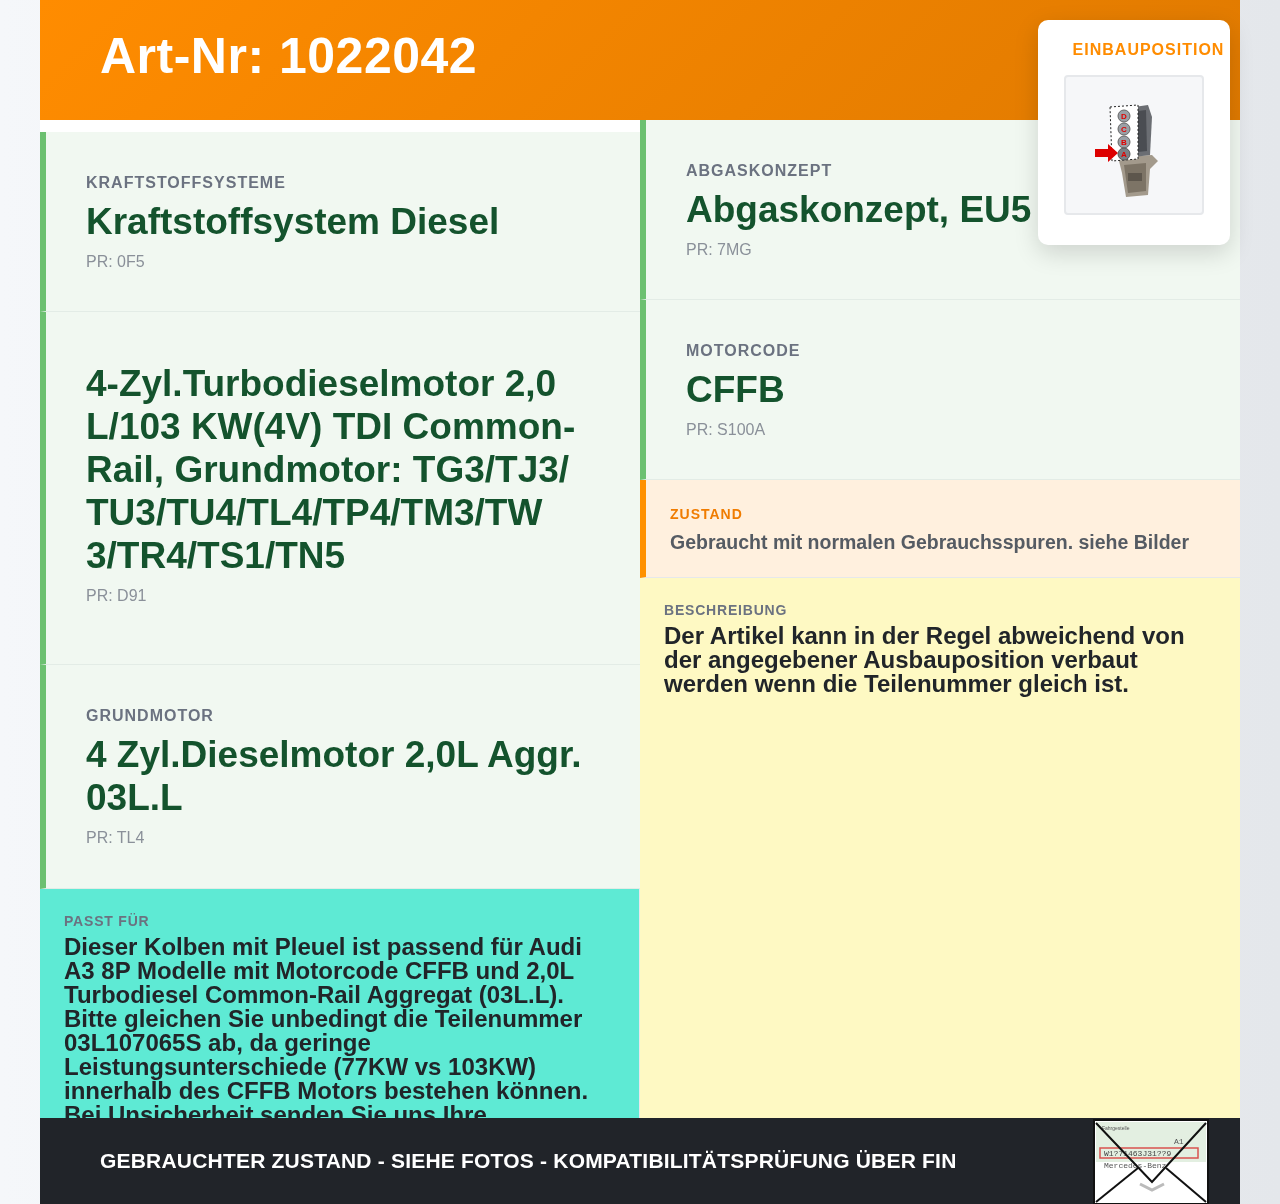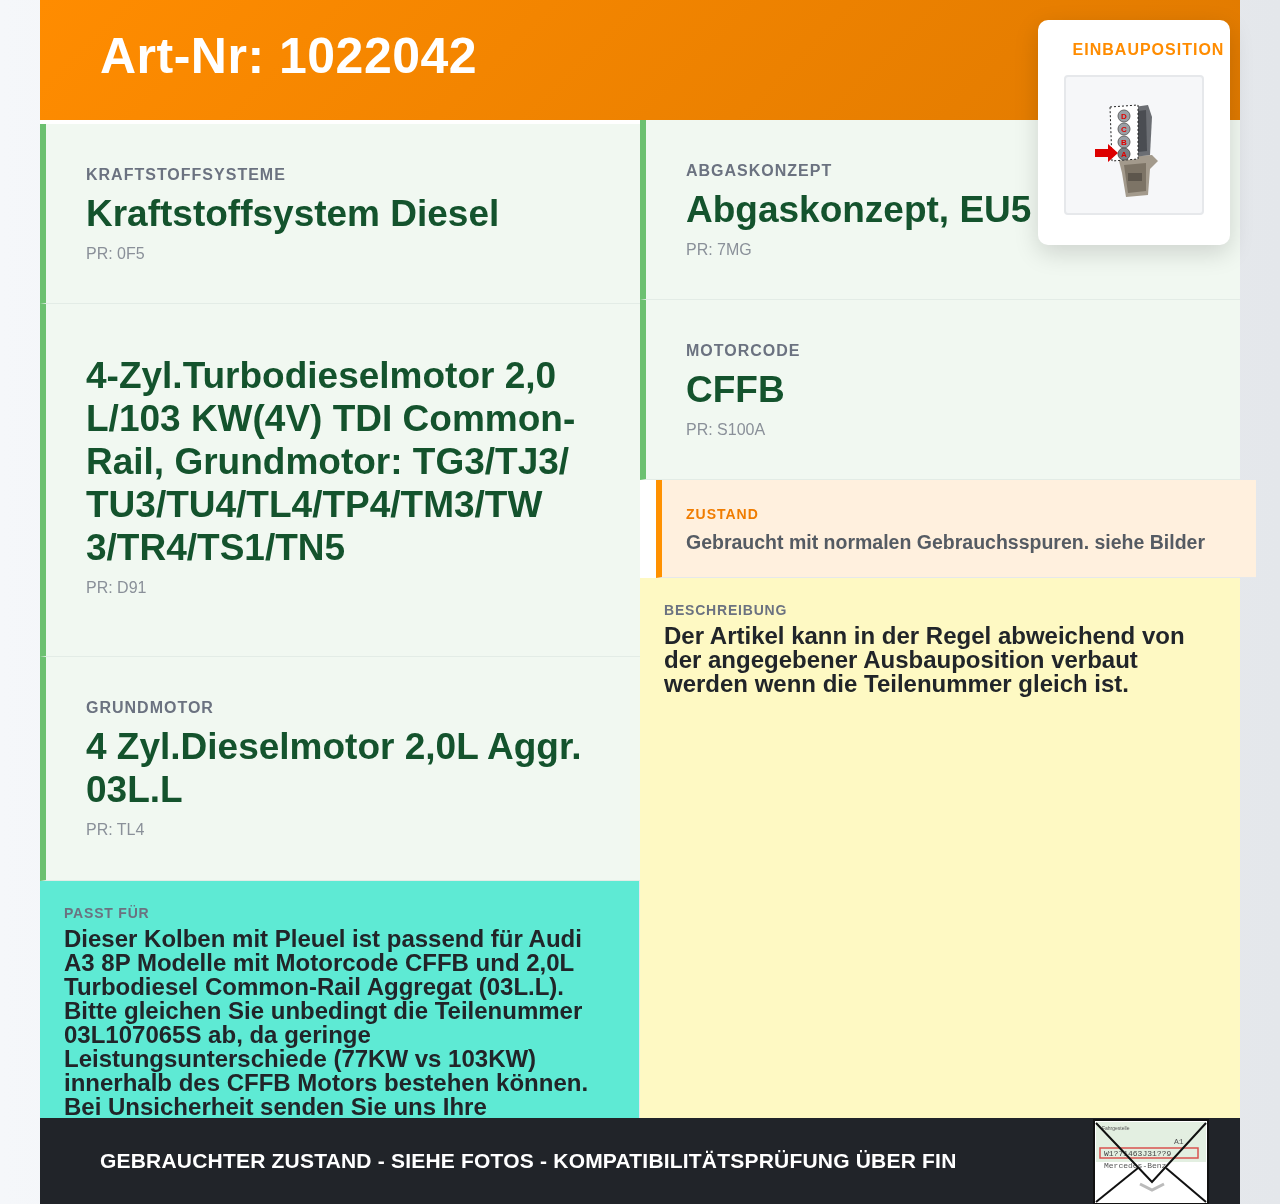--- a/index.html
+++ b/index.html
@@ -16,21 +16,21 @@
   .header {
     position: absolute; left: 0; top: 0; width: 1200px; height: 120px;
     background: linear-gradient(135deg, #ff8c00 0%, #e07a00 100%);
   }
   .header-title {
     position: absolute; left: 60px; top: 28px;
     font-size: 50px; font-weight: 700; color: #ffffff; letter-spacing: 0.5px;
     line-height: 56px;
   }
   .grid { position: absolute; left: 0; top: 120px; width: 1200px; }
-  .col-left { position: absolute; left: 0; top: 4px; width: 600px; }
+  .col-left { position: absolute; left: 0; top: 12px; width: 600px; }
   .col-right { position: absolute; left: 600px; top: 0; width: 600px; }
 
   .spec {
     position: relative; width: 600px;
     background: #f1f8f1;
     border-left: 6px solid #6cc070;
     border-bottom: 1px solid #e3ece6;
     padding: 42px 40px 0 40px;
   }
   .spec-label {
@@ -64,21 +64,20 @@
     margin-top: 6px; font-size: 24px; font-weight: 700; color: #212529;
     line-height: 24px;
   }
 
   .zustand {
     position: relative; width: 600px; height: 98px;
     background: #fff0de;
     border-left: 6px solid #ff9100;
     border-bottom: 1px solid #e6e8eb;
     padding: 26px 24px 8px 24px;
-    margin-left: 16px;
   }
   .zustand-label {
     font-size: 14px; font-weight: 700; color: #f07c00; letter-spacing: 1px;
     text-transform: uppercase; line-height: 16px;
   }
   .zustand-text {
     margin-top: 8px; font-size: 19.5px; font-weight: 700; color: #555b63;
     line-height: 24px;
   }
   .beschreibung {

